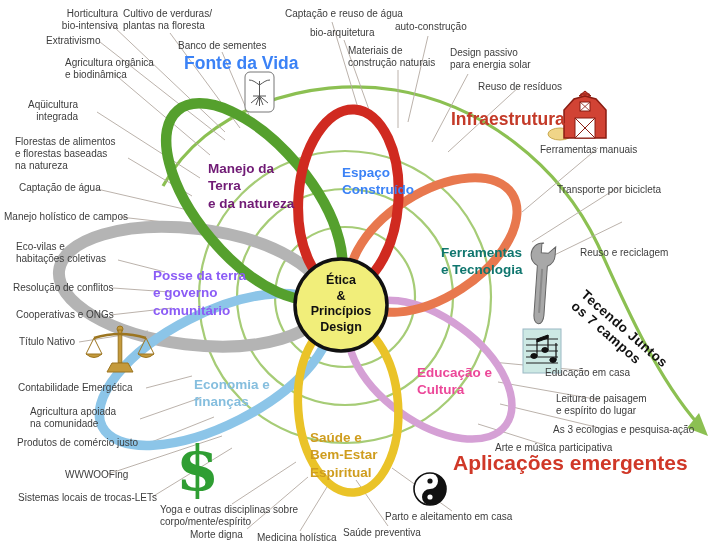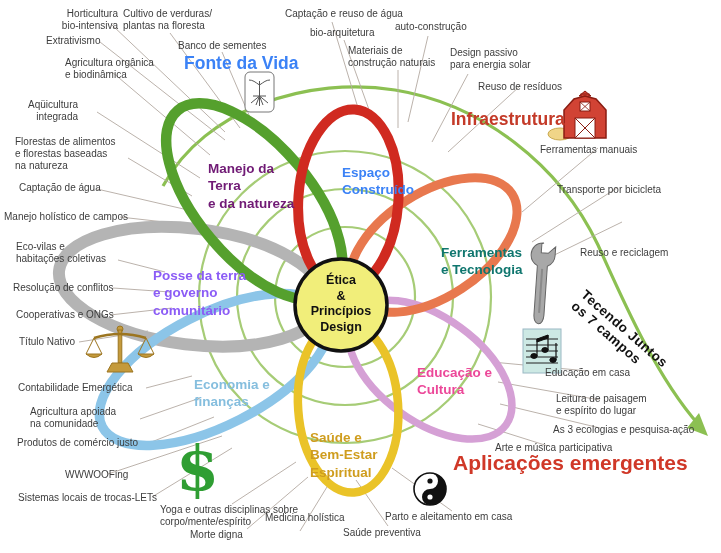--- a/index.html
+++ b/index.html
@@ -204,21 +204,21 @@
   <div class="lbl" style="left:19px;top:336px;">Título Nativo</div>
   <div class="lbl" style="left:18px;top:382px;">Contabilidade Emergética</div>
   <div class="lbl" style="left:30px;top:406px;">Agricultura apoiada
 na comunidade</div>
   <div class="lbl" style="left:17px;top:437px;">Produtos de comércio justo</div>
   <div class="lbl" style="left:30px;top:469px;margin-left:35px;">WWWOOFing</div>
   <div class="lbl" style="left:18px;top:492px;">Sistemas locais de trocas-LETs</div>
   <div class="lbl" style="left:160px;top:504px;">Yoga e outras disciplinas sobre
 corpo/mente/espírito</div>
   <div class="lbl" style="left:190px;top:529px;">Morte digna</div>
-  <div class="lbl" style="left:257px;top:512px;margin-left:8px;">Medicina holística</div>
+  <div class="lbl" style="left:257px;top:532px;">Medicina holística</div>
   <div class="lbl" style="left:343px;top:527px;">Saúde preventiva</div>
   <div class="lbl" style="left:385px;top:511px;">Parto e aleitamento em casa</div>
   <div class="lbl" style="left:495px;top:442px;">Arte e música participativa</div>
   <div class="lbl" style="left:553px;top:424px;">As 3 ecologias e pesquisa-ação</div>
   <div class="lbl" style="left:556px;top:393px;">Leitura de paisagem
 e espírito do lugar</div>
   <div class="lbl" style="left:545px;top:367px;">Educação em casa</div>
   <div class="lbl" style="left:580px;top:219px;margin-top:28px;">Reuso e reciclagem</div>
   <div class="lbl" style="left:557px;top:184px;">Transporte por bicicleta</div>
   <div class="lbl" style="left:540px;top:144px;">Ferramentas manuais</div>

